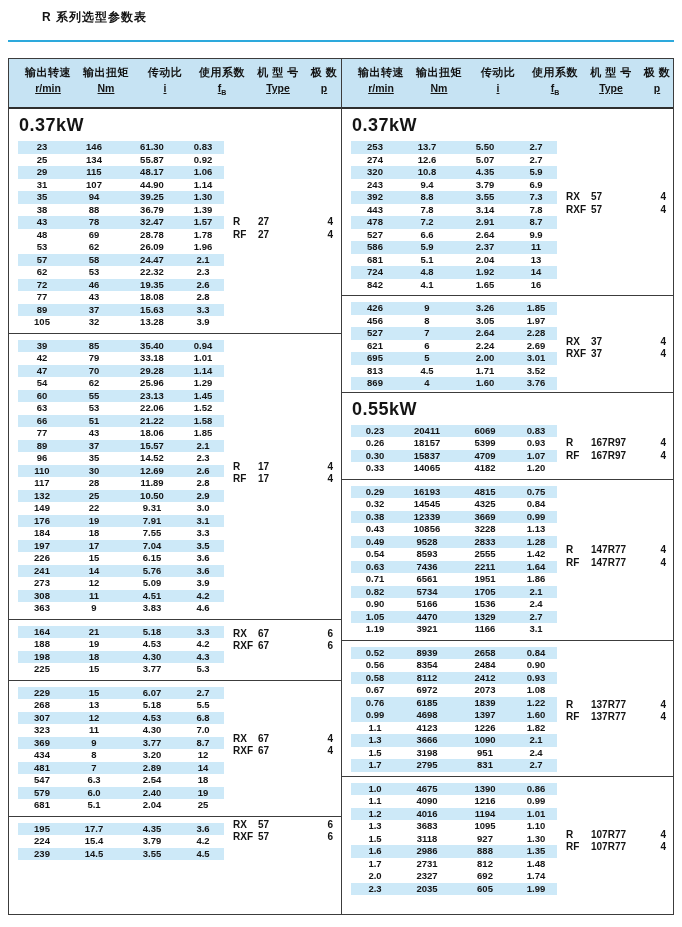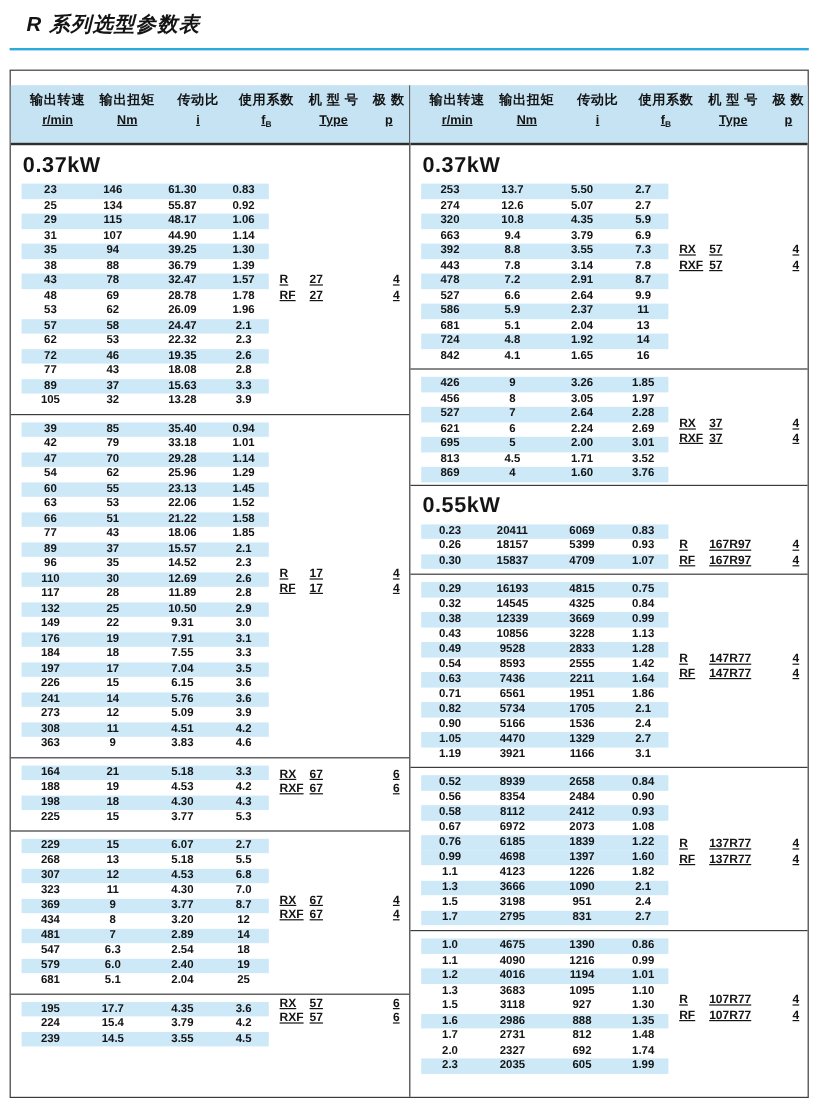--- a/index.html
+++ b/index.html
@@ -2,42 +2,42 @@
 <html style="--accent: #2da9dc; --stripe: #cde9f8; --hbg: #c6e3f3; --line: #3c3c3c; --txt: #141414;"><head>
 <meta charset="utf-8">
 <style>
   :root{
     --accent:#2da9dc; --stripe:#cde9f8; --hbg:#c6e3f3; --line:#3c3c3c; --txt:#141414;
   }
   *{box-sizing:border-box;margin:0;padding:0;}
   html,body{width:682px;height:927px;overflow:hidden;background:#fff;
     font-family:"Liberation Sans","DejaVu Sans",sans-serif;color:var(--txt);}
   .sheet{position:relative;width:682px;height:927px;background:#fff;}
-  .page-title{position:absolute;left:22px;top:9px;font-size:17px;font-weight:700;letter-spacing:1px;font-style:italic;}
+  .page-title{position:absolute;left:42px;top:9px;font-size:12px;font-weight:700;letter-spacing:1px;}
   .title-rule{position:absolute;left:8px;top:40px;width:666px;height:2px;background:var(--accent);}
   .table-box{position:absolute;left:8px;top:58px;width:666px;height:857px;border:1px solid var(--line);display:flex;}
-  .panel{width:332px;position:relative;margin-top:12px;}
+  .panel{width:332px;position:relative;}
   .panel.right{border-left:1px solid var(--line);width:332px;}
   .phead{height:50px;background:var(--hbg);border-bottom:2px solid #2e2e2e;
     display:grid;grid-template-columns:58px 58px 60px 54px 58px 34px;padding-left:10px;align-content:center;}
   .hcell{text-align:center;}
   .hcell .zh{font-size:11px;font-weight:700;line-height:15px;letter-spacing:0.5px;}
   .hcell .en{font-size:10.5px;font-weight:700;line-height:16px;text-decoration:underline;}
   .hcell sub{font-size:7px;}
   .section{position:relative;}
   .section + .section{border-top:1px solid var(--line);}
   .power-label{font-size:18px;font-weight:700;padding:6px 0 3px 10px;letter-spacing:0.5px;}
   .block{position:relative;padding:2px 0;}
   .block + .block{border-top:1px solid var(--line);margin-top:2px;padding-top:6px;}
   .row{display:grid;grid-template-columns:48px 56px 60px 42px;width:206px;margin-left:9px;
     height:12.5px;line-height:12.5px;}
   .row.striped{background:var(--stripe);}
   .cell{text-align:center;font-size:9.5px;font-weight:700;white-space:nowrap;}
   .tlabel{position:absolute;left:224px;width:100px;}
-  .tline{display:flex;align-items:flex-start;height:12.5px;line-height:12.5px;font-size:10px;font-weight:700;white-space:nowrap;text-decoration:underline;}
+  .tline{display:flex;align-items:flex-start;height:12.5px;line-height:12.5px;font-size:10px;font-weight:700;white-space:nowrap;}
   .tpre{display:inline-block;min-width:25px;}
   .tnum{flex:1;}
   .tpoles{width:12px;text-align:right;}
 </style>
 </head>
 <body>
 
 <div class="sheet">
   <h1 class="page-title">R 系列选型参数表</h1>
   <div class="title-rule"></div>
@@ -509,21 +509,21 @@
               <div class="cell">5.07</div>
               <div class="cell">2.7</div>
             </div>
             <div class="row striped">
               <div class="cell">320</div>
               <div class="cell">10.8</div>
               <div class="cell">4.35</div>
               <div class="cell">5.9</div>
             </div>
             <div class="row">
-              <div class="cell">663</div>
+              <div class="cell">243</div>
               <div class="cell">9.4</div>
               <div class="cell">3.79</div>
               <div class="cell">6.9</div>
             </div>
             <div class="row striped">
               <div class="cell">392</div>
               <div class="cell">8.8</div>
               <div class="cell">3.55</div>
               <div class="cell">7.3</div>
             </div>
@@ -652,20 +652,26 @@
               <div class="cell">0.26</div>
               <div class="cell">18157</div>
               <div class="cell">5399</div>
               <div class="cell">0.93</div>
             </div>
             <div class="row striped">
               <div class="cell">0.30</div>
               <div class="cell">15837</div>
               <div class="cell">4709</div>
               <div class="cell">1.07</div>
+            </div>
+            <div class="row">
+              <div class="cell">0.33</div>
+              <div class="cell">14065</div>
+              <div class="cell">4182</div>
+              <div class="cell">1.20</div>
             </div>
             <div class="tlabel" style="top: 14.5px;">
               <div class="tline">
                 <span class="tpre">R</span>
                 <span class="tnum">167R97</span>
                 <span class="tpoles">4</span>
               </div>
               <div class="tline">
                 <span class="tpre">RF</span>
                 <span class="tnum">167R97</span>

